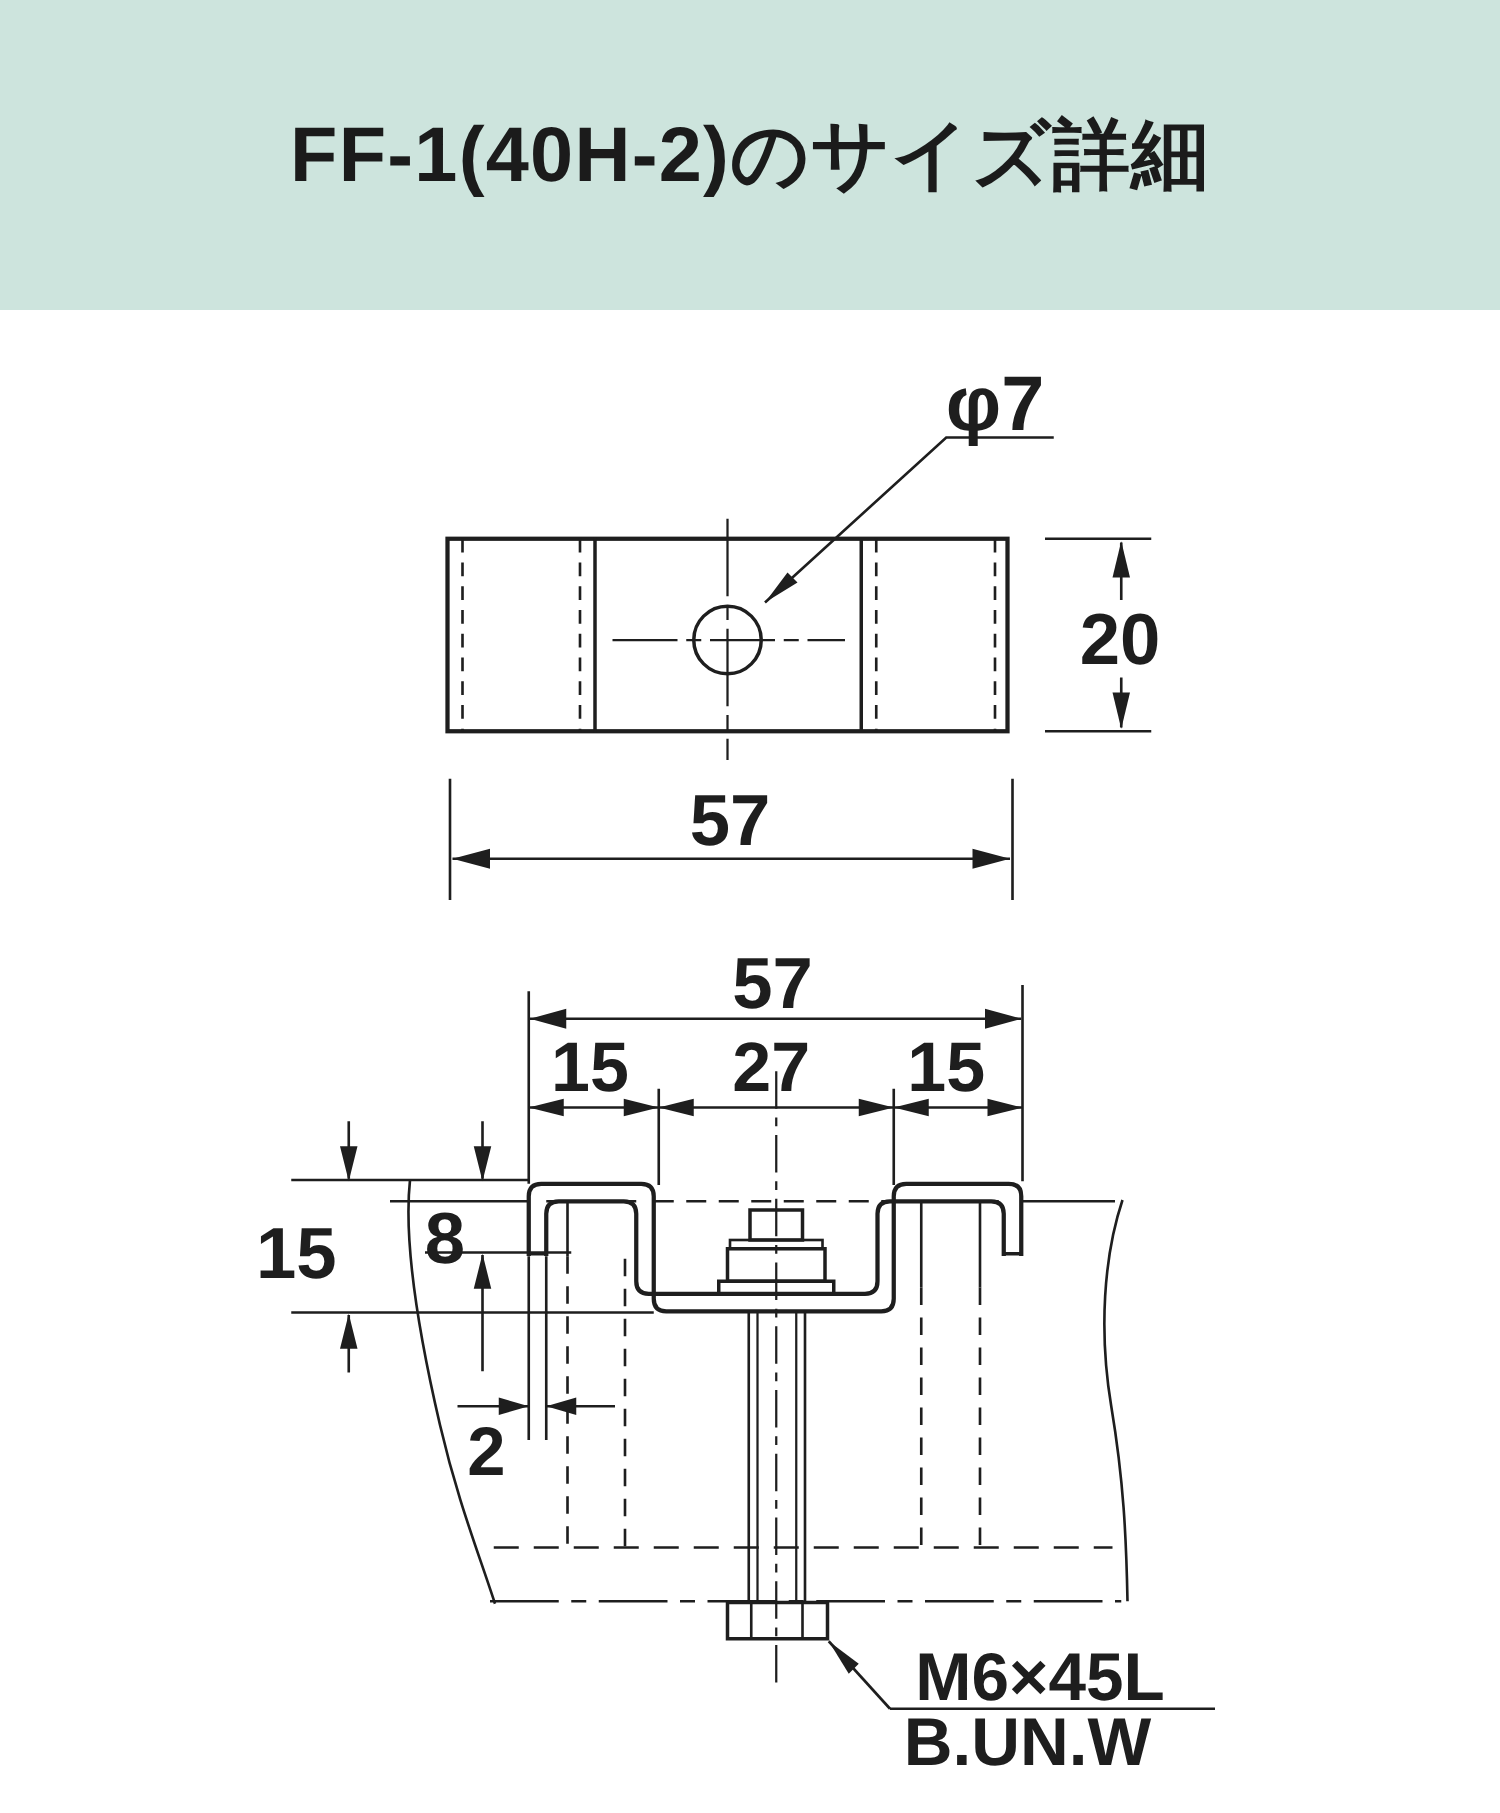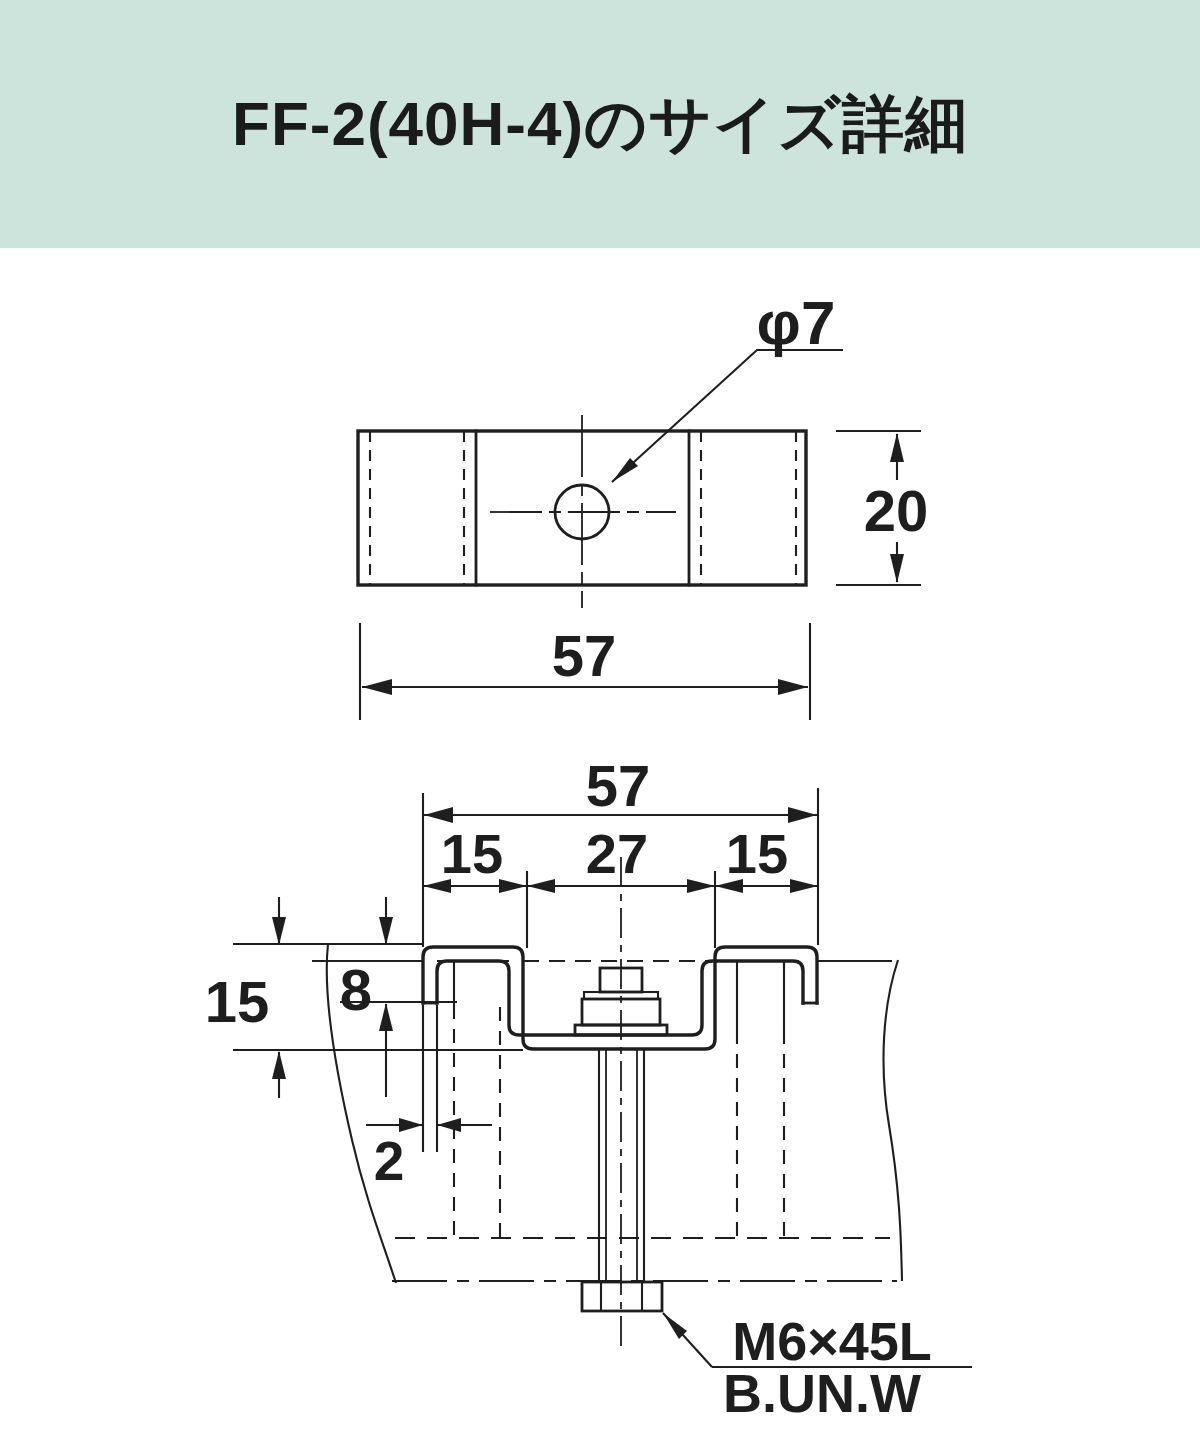--- a/index.html
+++ b/index.html
@@ -26,21 +26,21 @@
   .arr{fill:#1e1e1e;stroke:none;}
   .dimtxt{font-family:"Liberation Sans",sans-serif;font-weight:bold;fill:#1e1e1e;font-size:58px;text-anchor:middle;}
   .lbltxt{font-family:"Liberation Sans",sans-serif;font-weight:bold;fill:#1e1e1e;font-size:54px;text-anchor:middle;}
 </style>
 </head>
 <body>
 
 <div id="stage">
 
   <div id="hdr">
-    <div class="t">FF-2(40H-4)のサイズ詳細</div>
+    <div class="t">FF-1(40H-2)のサイズ詳細</div>
   </div>
 
   <svg width="1200" height="1202" viewBox="0 248 1200 1202">
 
     <g>
       <rect x="358" y="431" width="448" height="154" class="thick"></rect>
       <line x1="476" y1="431" x2="476" y2="585" class="med"></line>
       <line x1="689" y1="431" x2="689" y2="585" class="med"></line>
       <line x1="370" y1="431" x2="370" y2="585" class="thin" stroke-dasharray="11 8"></line>
       <line x1="464" y1="431" x2="464" y2="585" class="thin" stroke-dasharray="11 8"></line>

